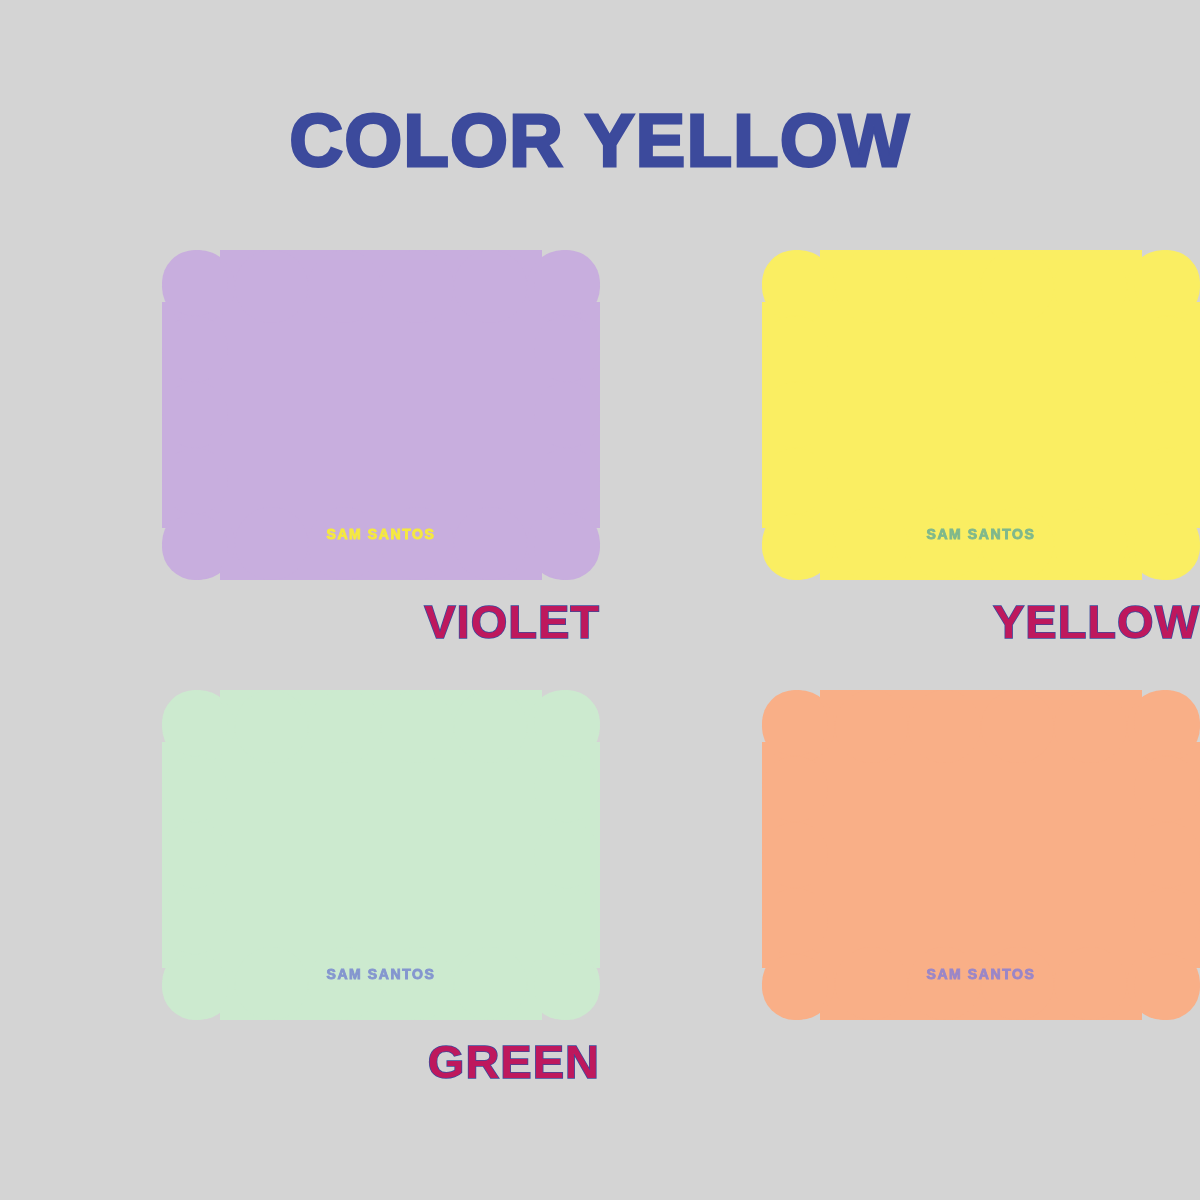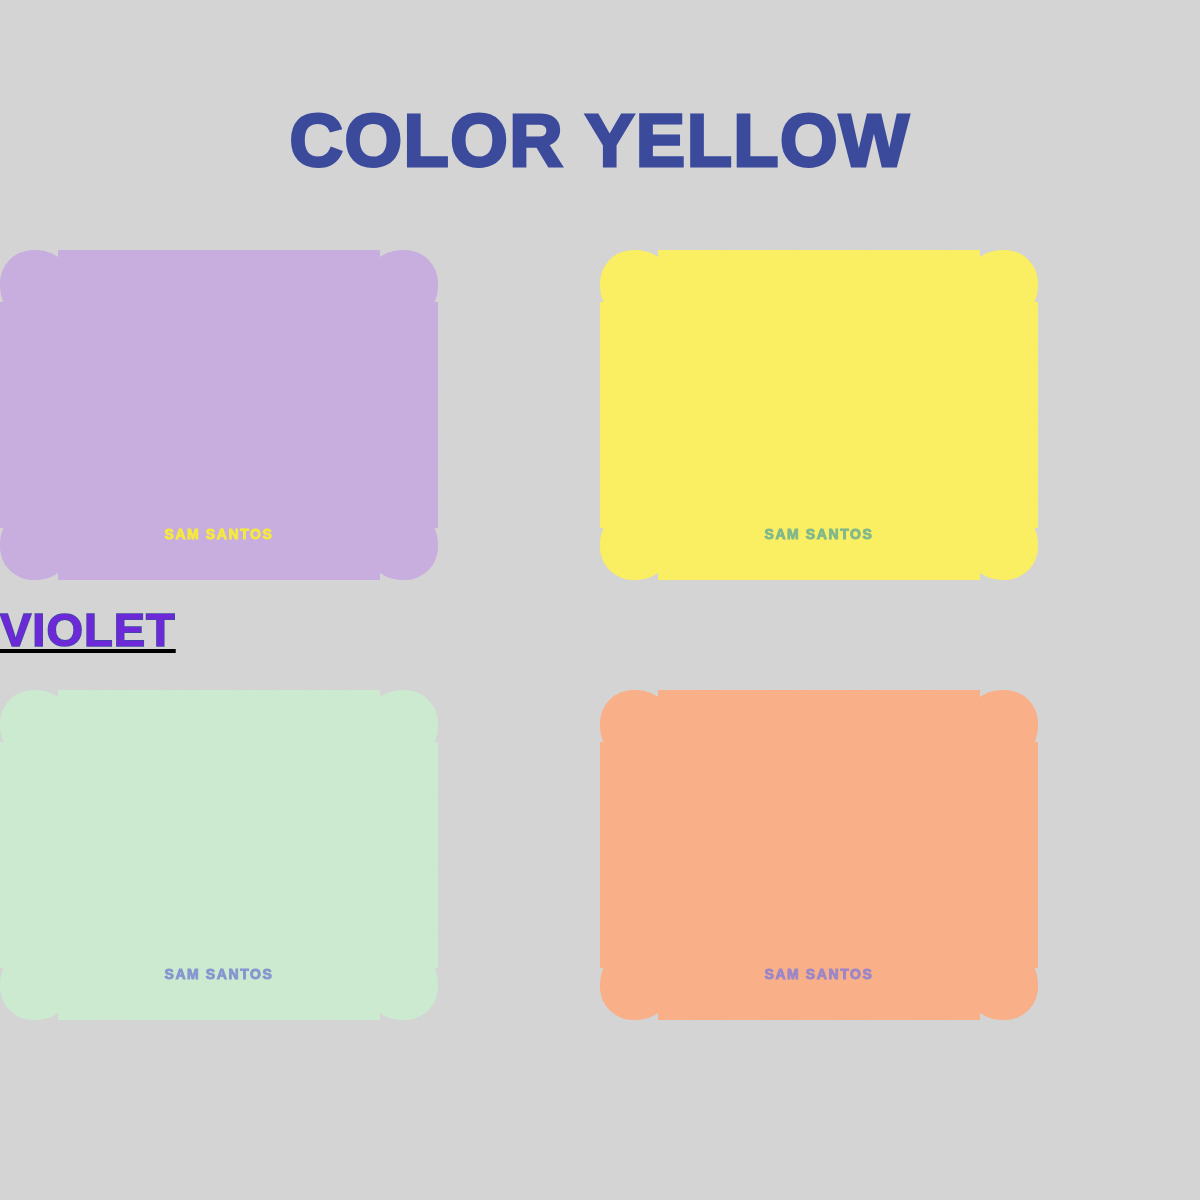--- a/index.html
+++ b/index.html
@@ -40,22 +40,21 @@
     width: 1200px;
     display: grid;
     grid-template-columns: 600px 600px;
     grid-template-rows: 440px 440px;
   }
 
   .swatch-cell {
     position: relative;
     display: flex;
     flex-direction: column;
-    align-items: flex-start;
-    text-decoration: underline;
+    align-items: flex-end;
   }
 
   .swatch-shape-wrap {
     position: relative;
     width: 438px;
     height: 330px;
   }
 
   
   .swatch-shape {
@@ -107,27 +106,27 @@
     text-align: center;
     font-family: "Liberation Sans", sans-serif;
     font-size: 14px;
     font-weight: bold;
     letter-spacing: 1.6px;
     -webkit-text-stroke: 0.9px currentColor;
     paint-order: stroke fill;
   }
 
   .swatch-caption {
-    margin-top: 26px;
+    margin-top: 18px;
     font-family: "Liberation Sans", sans-serif;
     font-size: 47px;
     line-height: 47px;
     font-weight: bold;
     letter-spacing: 1px;
-    color: #6d28d9;
+    color: #be185d;
     -webkit-text-stroke: 1.6px #3c4a9c;
     paint-order: stroke fill;
   }
 </style>
 </head>
 <body>
 
 <div class="page-title">COLOR YELLOW</div>
 
 <div class="swatch-grid">
@@ -190,20 +189,21 @@
           <div class="bump" style="left: 372px; top: 66px; width: 66px; height: 66px;"></div>
           <div class="bump" style="left: 0px; top: 132px; width: 66px; height: 66px;"></div>
           <div class="bump" style="left: 372px; top: 132px; width: 66px; height: 66px;"></div>
           <div class="bump" style="left: 0px; top: 198px; width: 66px; height: 66px;"></div>
           <div class="bump" style="left: 372px; top: 198px; width: 66px; height: 66px;"></div>
           <div class="bump" style="left: 0px; top: 264px; width: 66px; height: 66px;"></div>
           <div class="bump" style="left: 372px; top: 264px; width: 66px; height: 66px;"></div>
         </div>
       <div class="swatch-label-inner" style="color:#7fb88c">SAM SANTOS</div>
     </div>
+    <div class="swatch-caption">YELLOW</div>
   </div>
 
   <div class="swatch-cell">
     <div class="swatch-shape-wrap">
       <div class="swatch-shape" style="--c:#cceacf">
         <div class="swatch-core"></div>
         <div class="swatch-core-h"></div>
         <div class="swatch-core-v"></div>
       <div class="bump" style="left: 0px; top: 0px; width: 73px; height: 73px;"></div>
           <div class="bump" style="left: 0px; top: 257px; width: 73px; height: 73px;"></div>
@@ -223,20 +223,21 @@
           <div class="bump" style="left: 372px; top: 66px; width: 66px; height: 66px;"></div>
           <div class="bump" style="left: 0px; top: 132px; width: 66px; height: 66px;"></div>
           <div class="bump" style="left: 372px; top: 132px; width: 66px; height: 66px;"></div>
           <div class="bump" style="left: 0px; top: 198px; width: 66px; height: 66px;"></div>
           <div class="bump" style="left: 372px; top: 198px; width: 66px; height: 66px;"></div>
           <div class="bump" style="left: 0px; top: 264px; width: 66px; height: 66px;"></div>
           <div class="bump" style="left: 372px; top: 264px; width: 66px; height: 66px;"></div>
         </div>
       <div class="swatch-label-inner" style="color:#8496cf">SAM SANTOS</div>
     </div>
+    <div class="swatch-caption">GREEN</div>
   </div>
 
   <div class="swatch-cell">
     <div class="swatch-shape-wrap">
       <div class="swatch-shape" style="--c:#f9af87">
         <div class="swatch-core"></div>
         <div class="swatch-core-h"></div>
         <div class="swatch-core-v"></div>
       <div class="bump" style="left: 0px; top: 0px; width: 73px; height: 73px;"></div>
           <div class="bump" style="left: 0px; top: 257px; width: 73px; height: 73px;"></div>

